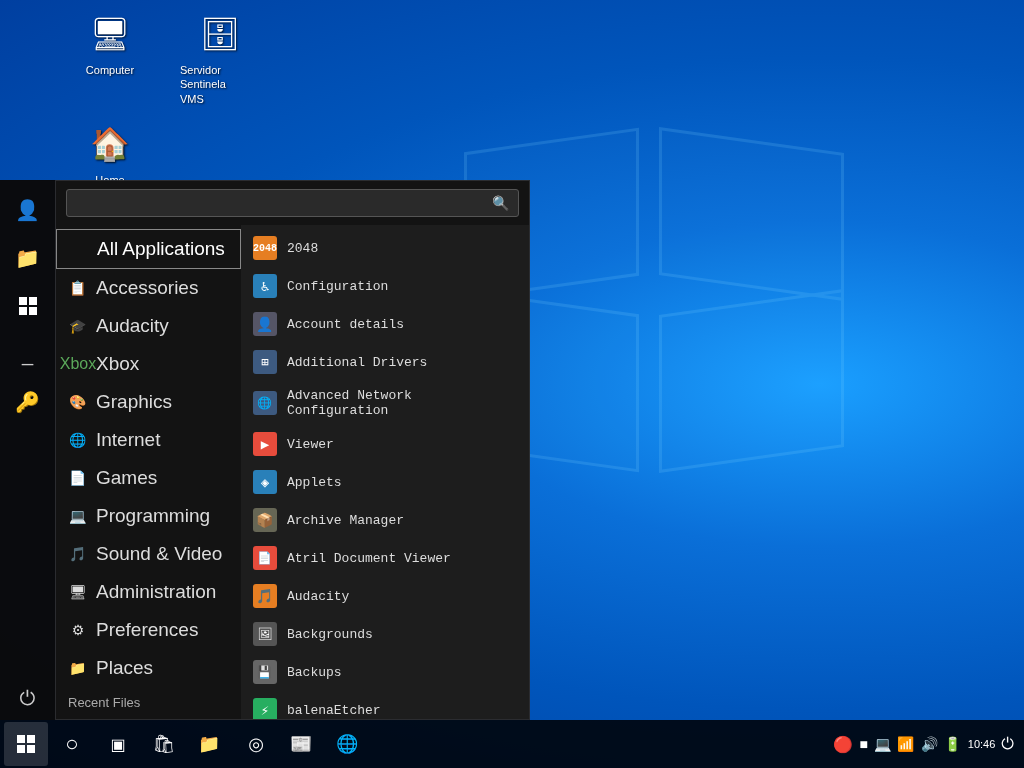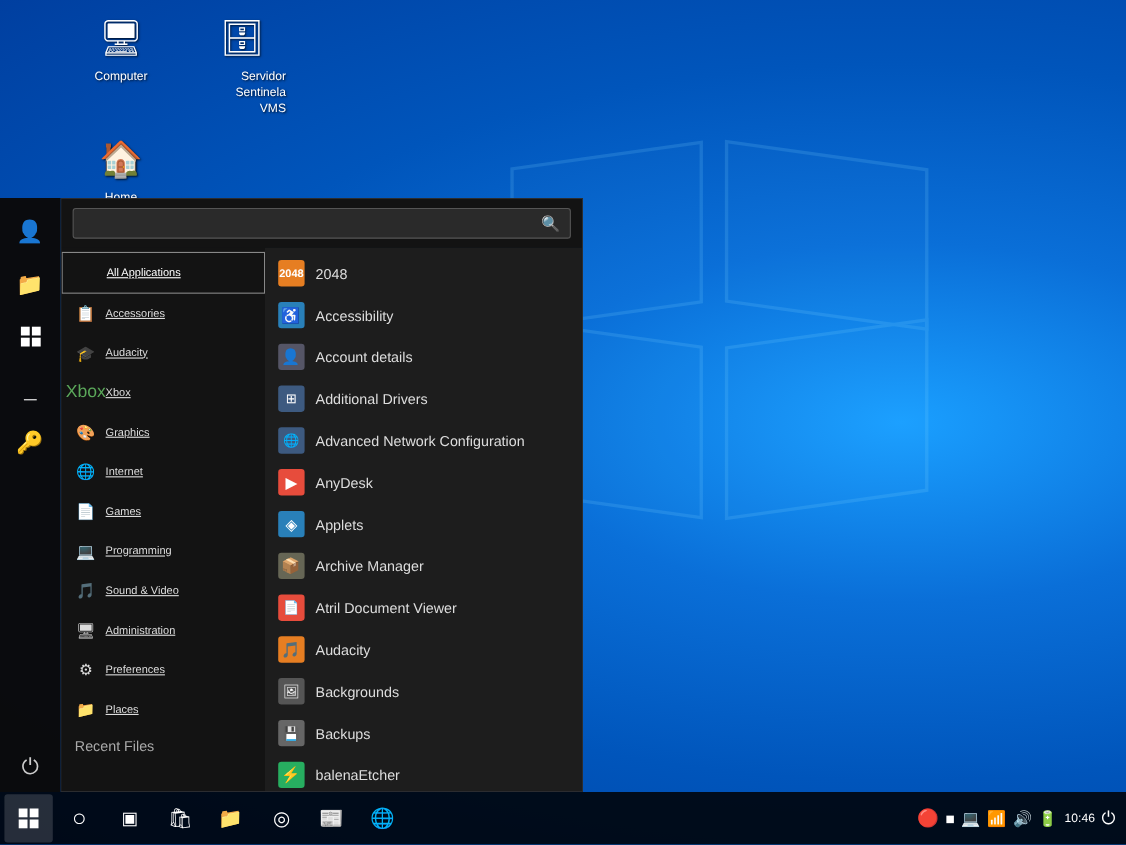--- a/index.html
+++ b/index.html
@@ -67,21 +67,21 @@
       height: 48px;
       margin-bottom: 5px;
       display: flex;
       align-items: center;
       justify-content: center;
       font-size: 32px;
     }
 
     .desktop-icon .icon-label {
       font-size: 11px;
-      text-align: right;
+      text-align: left;
       line-height: 1.3;
     }
 
     .home-icon-row {
       position: absolute;
       top: 120px;
       left: 70px;
     }
 
     
@@ -235,37 +235,37 @@
       width: 20px;
       height: 20px;
       display: flex;
       align-items: center;
       justify-content: center;
       font-size: 14px;
       flex-shrink: 0;
     }
 
     .cat-label {
-      font-size: 10px;
-      text-decoration: underline;
+      font-size: 19px;
     }
 
     .recent-files {
       padding: 8px 10px 8px 12px;
       color: #aaa;
       font-size: 13px;
       cursor: pointer;
     }
 
     
     .app-list {
       flex: 1;
       overflow-y: auto;
       background: rgba(30,30,30,0.97);
       padding-top: 4px;
+      font-family: Liberation Mono, monospace;
     }
 
     .app-item {
       display: flex;
       align-items: center;
       gap: 10px;
       padding: 7px 12px;
       cursor: pointer;
       color: #ddd;
       font-size: 13px;
@@ -438,41 +438,41 @@
 
       <div class="app-list">
 
         <div class="app-item">
           <div class="app-icon bg-orange" style="font-size:10px; font-weight:bold; color:white;">2048</div>
           <span>2048</span>
         </div>
 
         <div class="app-item">
           <div class="app-icon bg-blue" style="color:white; font-size:14px;">♿</div>
-          <span>Accessibility</span>
+          <span>Configuration</span>
         </div>
 
         <div class="app-item">
           <div class="app-icon" style="background:#556; color:white; font-size:14px;">👤</div>
           <span>Account details</span>
         </div>
 
         <div class="app-item">
           <div class="app-icon" style="background:#3d5a80; color:white; font-size:12px;">⊞</div>
           <span>Additional Drivers</span>
         </div>
 
         <div class="app-item">
           <div class="app-icon" style="background:#3d5a80; color:white; font-size:12px;">🌐</div>
           <span>Advanced Network Configuration</span>
         </div>
 
         <div class="app-item">
           <div class="app-icon bg-red" style="color:white; font-size:14px;">▶</div>
-          <span>AnyDesk</span>
+          <span>Viewer</span>
         </div>
 
         <div class="app-item">
           <div class="app-icon bg-blue" style="color:white; font-size:14px;">◈</div>
           <span>Applets</span>
         </div>
 
         <div class="app-item">
           <div class="app-icon" style="background:#665; color:white; font-size:14px;">📦</div>
           <span>Archive Manager</span>

